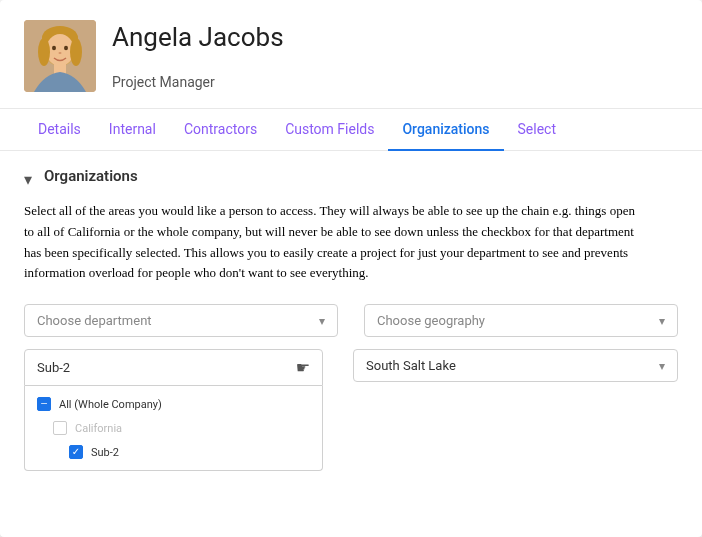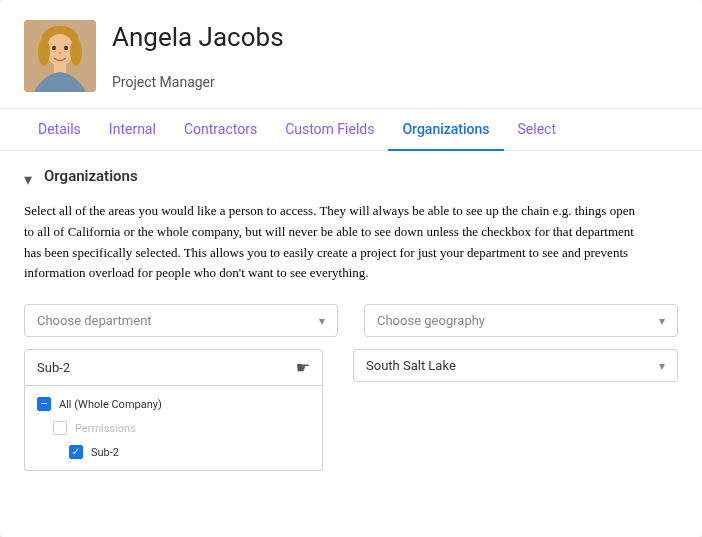--- a/index.html
+++ b/index.html
@@ -317,21 +317,21 @@
         </div>
         <div class="dropdown-menu">
 
           <div class="menu-item">
             <div class="checkbox partial"></div>
             <span class="menu-item-label">All (Whole Company)</span>
           </div>
 
           <div class="menu-item indented">
             <div class="checkbox"></div>
-            <span class="menu-item-label disabled">Permissions</span>
+            <span class="menu-item-label disabled">California</span>
           </div>
 
 
 
           <div class="menu-item indented2">
             <div class="checkbox checked"></div>
             <span class="menu-item-label">Sub-2</span>
           </div>
         </div>
       </div>

